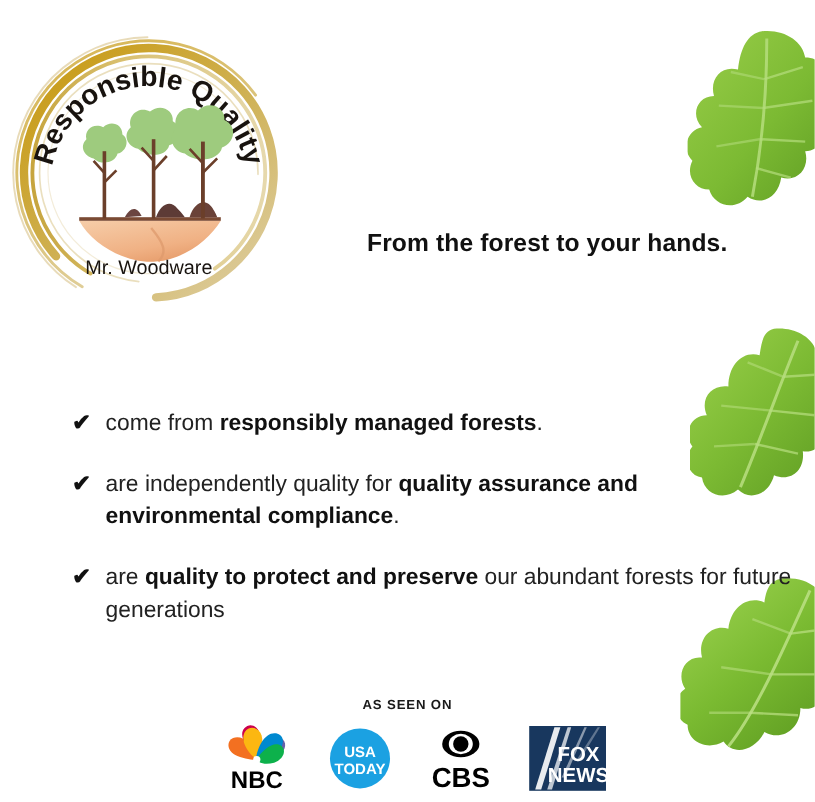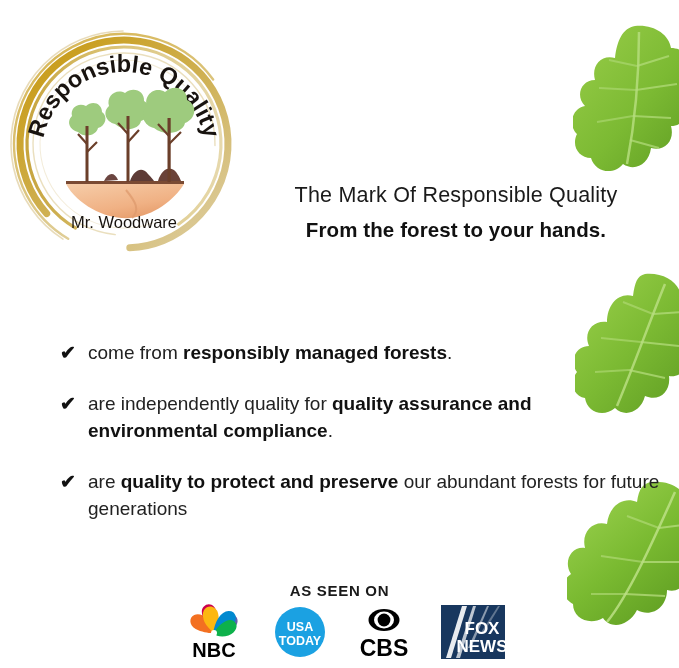--- a/index.html
+++ b/index.html
@@ -100,21 +100,21 @@
   }
   .bullet-text b { color: #111111; font-weight: bold; }
 
   
   #as-seen-on-label {
     position: absolute;
     left: 0;
     right: 0;
     top: 582px;
     text-align: center;
-    font-size: 15px;
+    font-size: 11px;
     font-weight: bold;
     letter-spacing: 0.7px;
     color: #1a1a1a;
   }
   #media-logos {
     position: absolute;
     left: 0;
     right: 0;
     top: 604px;
     display: flex;
@@ -236,21 +236,20 @@
       <path d="M146 100 C136 98 131 86 139 79 C135 67 147 58 157 64 C166 55 180 61 179 72 C190 77 188 91 177 95
                C175 105 157 109 146 100 Z" fill="#9ecb7e"></path>
       <rect x="159.5" y="90" width="3.2" height="64" fill="#6b3f2a"></rect>
       <path d="M161 108 L150 96 M161 116 L173 104" stroke="#6b3f2a" stroke-width="2.2" fill="none"></path>
 
       <text x="116" y="200" text-anchor="middle" font-family="Liberation Sans, sans-serif" font-size="16.5" fill="#18130f">Mr. Woodware</text>
     </svg>
   </div>
 
   <div id="tagline">
-    <div id="tagline-line1">The Mark Of Responsible Quality</div>
     <div id="tagline-line2">From the forest to your hands.</div>
   </div>
 
 
   <div id="bullet-list">
     <div class="bullet-row">
       <span class="bullet-check">✔</span>
       <span class="bullet-text"><span>come from </span><b>responsibly managed forests</b><span>.</span></span>
     </div>
     <div class="bullet-row">

